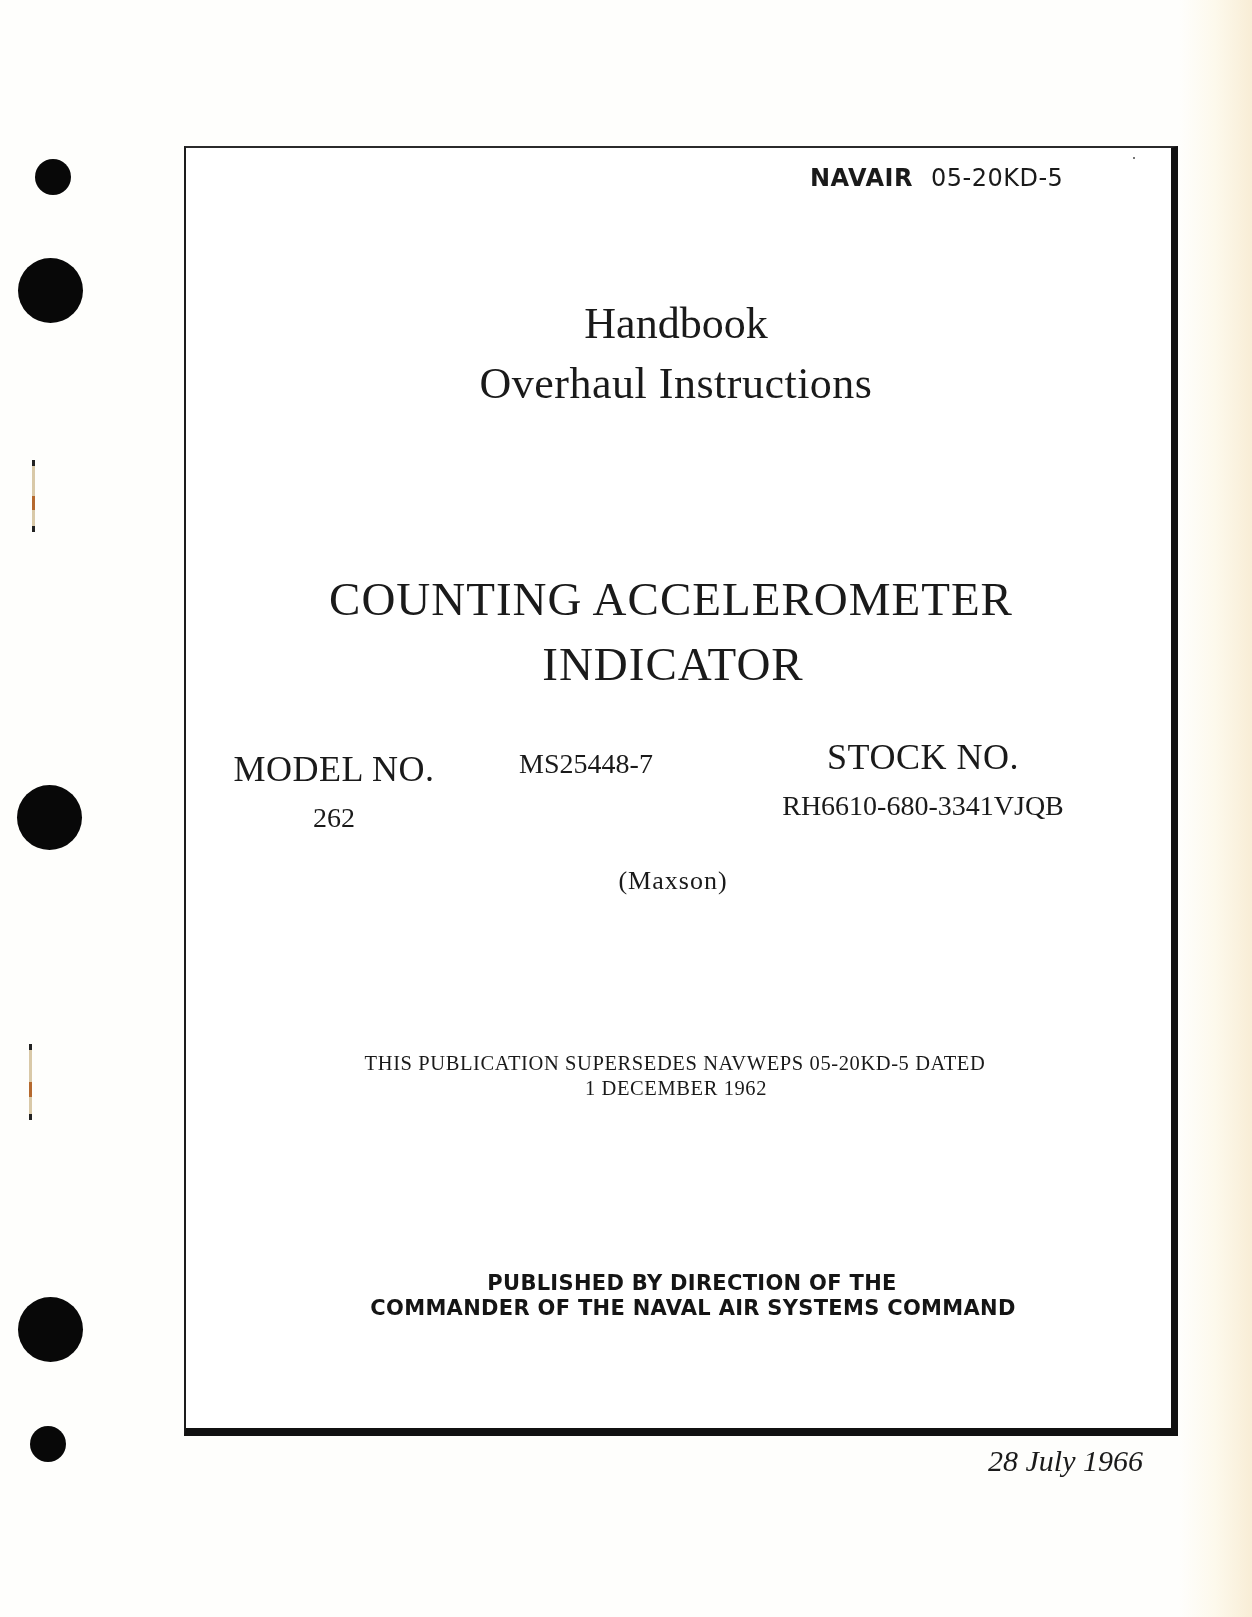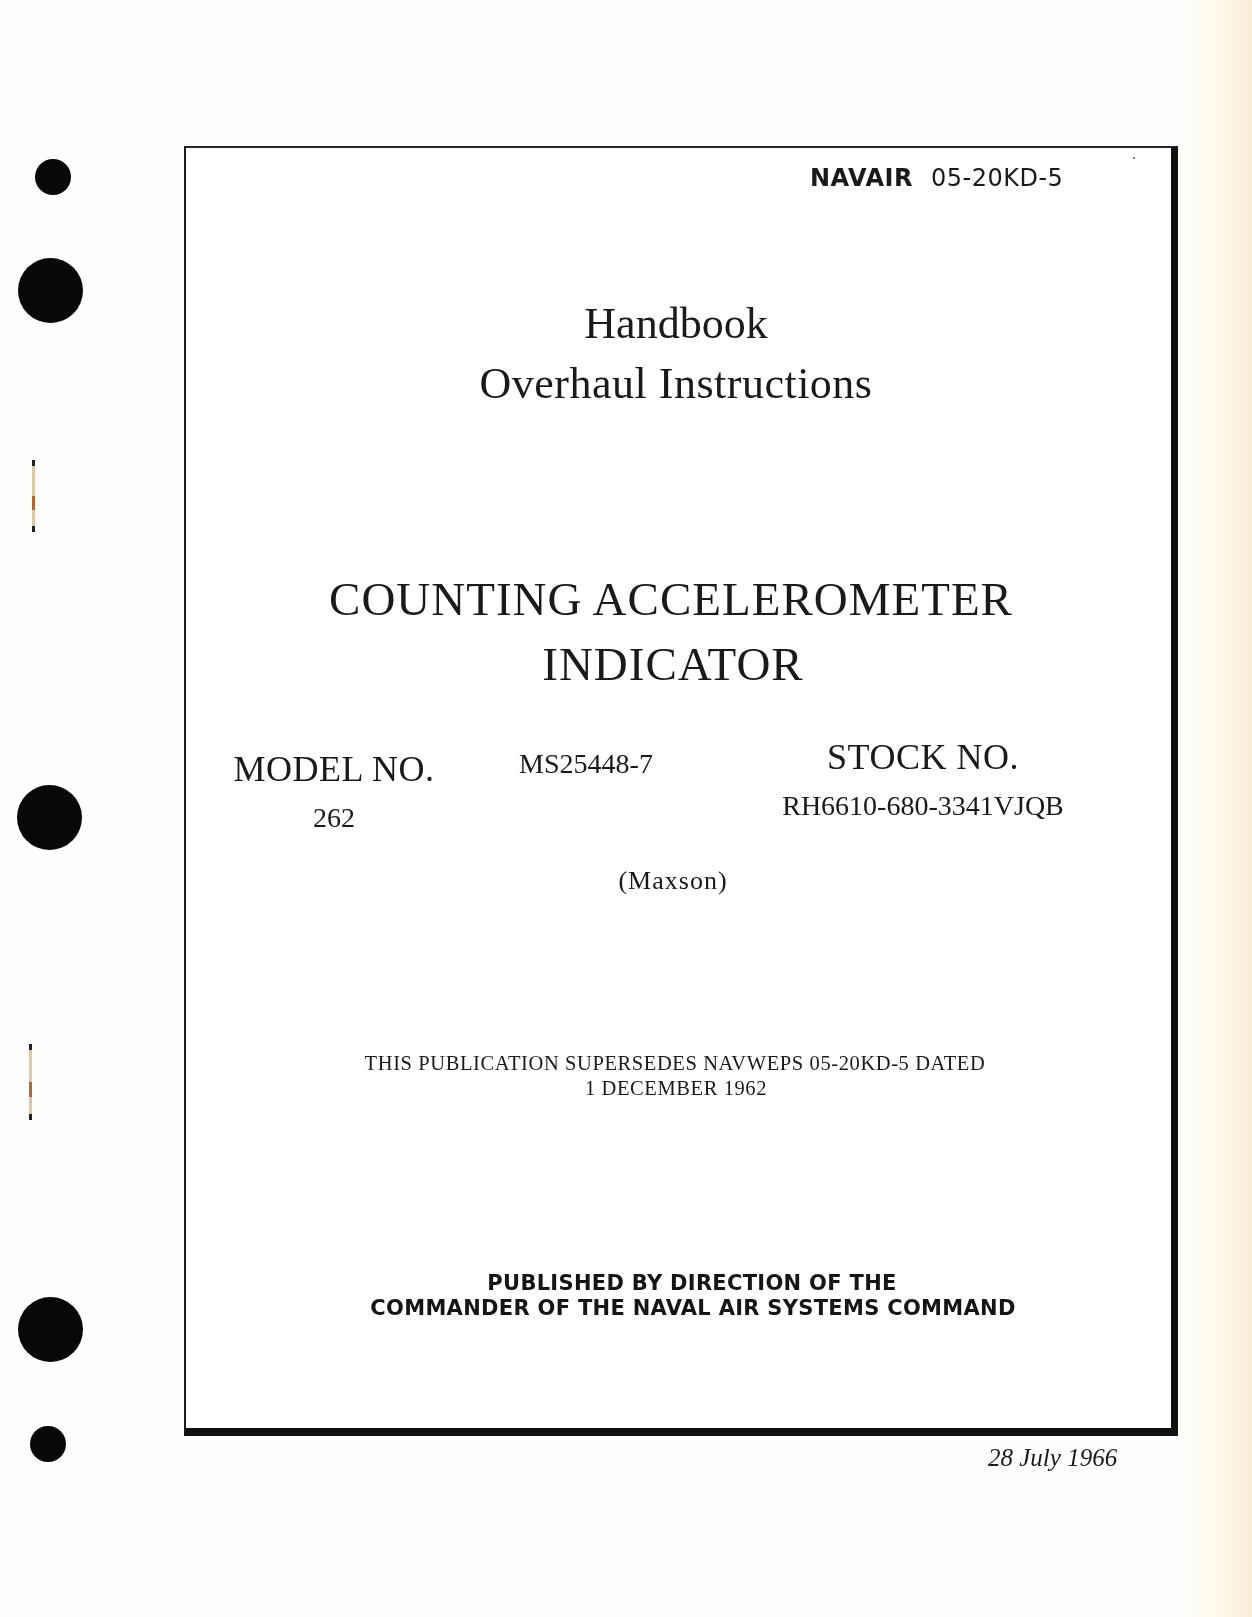--- a/index.html
+++ b/index.html
@@ -29,21 +29,21 @@
     .title2 { top: 637px; font-size: 47px; letter-spacing: 1px; }
     .col { position: absolute; text-align: center; white-space: nowrap; font-size: 36px; }
     .col .hdr { letter-spacing: 0.5px; }
     .col .val { margin-top: 12px; font-size: 28px; }
     .maker { top: 866px; font-size: 26px; letter-spacing: 1px; }
     .sup1 { top: 1052px; font-size: 20.5px; letter-spacing: 0.6px; }
     .sup2 { top: 1077px; font-size: 20.5px; letter-spacing: 0.6px; }
     .pub { font-family: "DejaVu Sans", sans-serif; font-weight: bold; font-size: 21px; letter-spacing: 0.3px; color: #151515; }
     .pub1 { top: 1271px; }
     .pub2 { top: 1296px; }
-    .date { position: absolute; top: 1444px; left: 988px; font-style: italic; font-size: 25px; white-space: nowrap; }
+    .date { position: absolute; top: 1444px; left: 988px; font-style: italic; font-size: 30px; white-space: nowrap; }
     .tick { position: absolute; left: 1133px; top: 157px; width: 2px; height: 2px; background: #777; }
   </style>
 </head>
 <body>
 
 <div class="dot" style="left:35px; top:159px; width:36px; height:36px;"></div>
 <div class="dot" style="left:18px; top:258px; width:65px; height:65px;"></div>
 <div class="dot" style="left:17px; top:785px; width:65px; height:65px;"></div>
 <div class="dot" style="left:18px; top:1297px; width:65px; height:65px;"></div>
 <div class="dot" style="left:30px; top:1426px; width:36px; height:36px;"></div>

